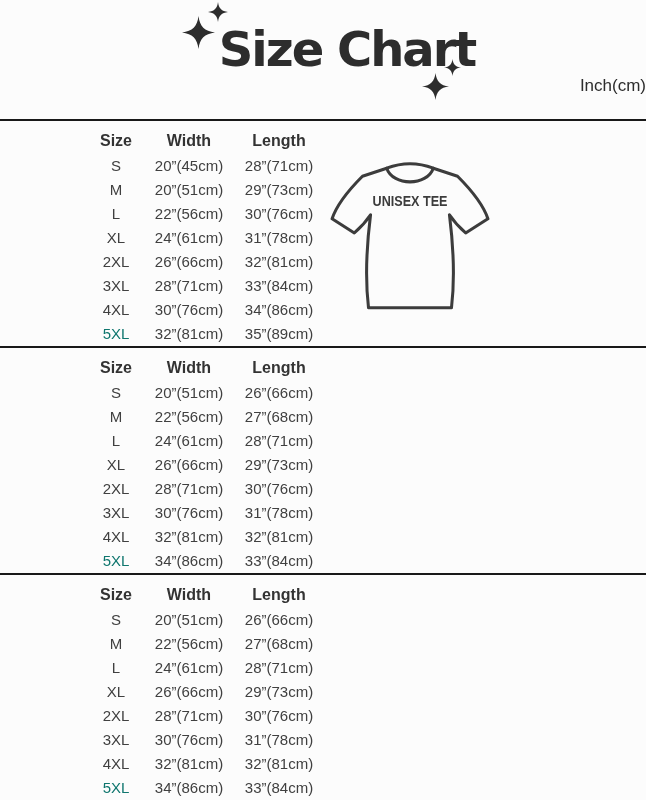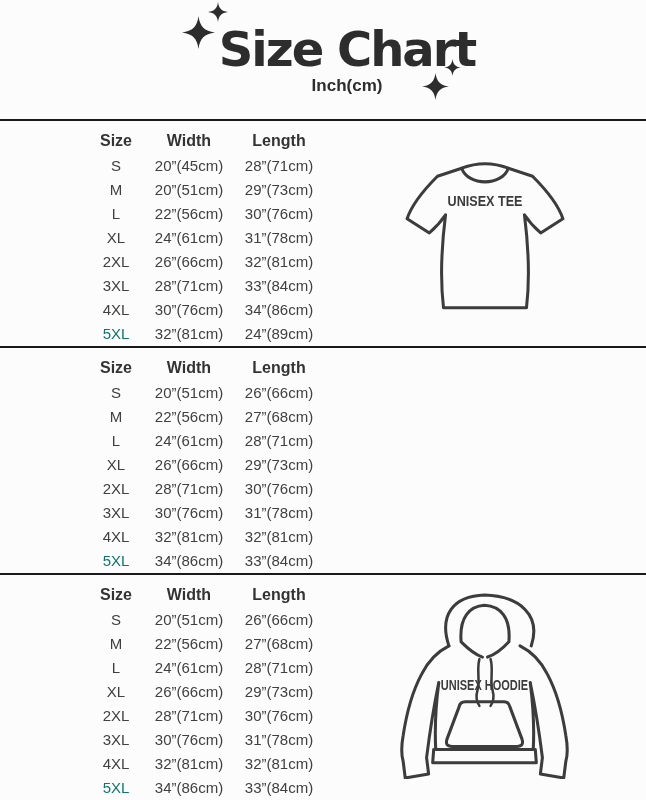--- a/index.html
+++ b/index.html
@@ -15,22 +15,22 @@
   .header{position:relative;height:119px;padding-left:48px;}
   .page-title{
     margin:0;padding-top:24px;
     text-align:center;
     font-family:"DejaVu Sans", sans-serif;
     font-size:48px;line-height:1.05;
     font-weight:bold;letter-spacing:-2px;
     color:#2d2d2d;
   }
   .subtitle{
-    margin-top:2px;text-align:center;
-    font-size:17px;font-weight:bold;color:#2d2d2d;
+    margin-top:2px;text-align:right;
+    font-size:17px;font-weight:normal;color:#2d2d2d;
   }
   .sparkle{position:absolute;display:block;line-height:0;}
   .sparkle svg{display:block;}
   .sp-left-big   {left:182px;top:16px;}
   .sp-left-small {left:208px;top:2px;}
   .sp-right-small{left:444px;top:59px;}
   .sp-right-big  {left:422px;top:73px;}
   
   .panel{
     box-sizing:border-box;
@@ -48,21 +48,21 @@
   td{
     height:24px;font-size:15px;color:#404040;
     text-align:center;padding:0;vertical-align:middle;
     white-space:nowrap;
   }
   col.c1{width:56px;} col.c2{width:90px;} col.c3{width:90px;}
   tbody tr:last-child td.c-size{color:#0f766e;}
   
   .garment{
     margin:0;flex:1;
-    display:flex;justify-content:center;align-items:flex-start;
+    display:flex;justify-content:flex-start;align-items:flex-start;
   }
   .garment svg{display:block;}
   .g-tee svg{margin-top:35px;}
   .g-crew svg{margin-top:28px;}
   .g-hoodie svg{margin-top:14px;}
   .garment text{
     font-family:"Liberation Sans", sans-serif;
     font-weight:bold;fill:#3c3c3c;
   }
   .outline{fill:none;stroke:#3c3c3c;stroke-linejoin:round;stroke-linecap:round;}
@@ -151,21 +151,21 @@
 
   <tr>
     <td class="c-size">4XL</td>
     <td class="c-width">30”(76cm)</td>
     <td class="c-length">34”(86cm)</td>
   </tr>
 
   <tr>
     <td class="c-size">5XL</td>
     <td class="c-width">32”(81cm)</td>
-    <td class="c-length">24”(89cm)</td>
+    <td class="c-length">35”(89cm)</td>
   </tr>
 </tbody>
       </table>
     </div>
     <figure class="garment g-tee">
       <svg width="172" height="162" viewBox="0 0 170 160">
         <path class="outline" stroke-width="3" d="M62,12 L38,20 C24,34 12,50 8,62 L30,76 C37,70 42,64 46,58 C42,90 41,125 44,150 L126,150 C129,125 128,90 124,58 C128,64 133,70 140,76 L162,62 C158,50 146,34 132,20 L108,12 C102,30 68,30 62,12 Z"></path>
         <path class="outline" stroke-width="3" d="M62,12 Q85,3 108,12"></path>
         <text x="85" y="49" text-anchor="middle" font-size="15" textLength="74" lengthAdjust="spacingAndGlyphs">UNISEX TEE</text>
       </svg>
@@ -299,25 +299,15 @@
   </tr>
 
   <tr>
     <td class="c-size">5XL</td>
     <td class="c-width">34”(86cm)</td>
     <td class="c-length">33”(84cm)</td>
   </tr>
 </tbody>
       </table>
     </div>
-    <figure class="garment g-hoodie">
-      <svg width="178" height="190" viewBox="0 0 175 187">
-        <path class="outline" stroke-width="3" d="M52,56 C40,62 31,72 25,84 C16,101 10,124 7,144 C5,155 5,163 7,170 L9,186 L32,182 L30,166 C33,142 37,116 42,92 C39,115 38,138 39,158 L135,158 C136,138 135,115 132,92 C137,116 141,142 144,166 L142,182 L165,186 L167,170 C169,163 169,155 167,144 C164,124 158,101 149,84 C143,72 134,62 122,56"></path>
-        <path class="outline" stroke-width="3" d="M52,56 C42,26 56,7 87,6 C122,7 143,26 133,56 M64,52 C62,28 72,17 87,16 C103,17 113,28 111,52 M64,52 Q76,64 85,67 M111,52 Q100,64 90,67"></path>
-        <path class="outline" stroke-width="2.5" d="M82,69 C79,80 83,90 80,100 C78,107 80,112 82,115 M93,69 C96,80 92,90 95,100 C97,107 95,112 93,115"></path>
-        <path class="outline" stroke-width="3" d="M62,116 Q63,111 68,111 L106,111 Q111,111 112,116 L124,148 Q126,155 119,155 L55,155 Q48,155 50,148 Z"></path>
-        <path class="outline" stroke-width="3" d="M37,158 L36,171 L138,171 L137,158"></path>
-        <text x="87" y="99" text-anchor="middle" font-size="13.5" textLength="86" lengthAdjust="spacingAndGlyphs">UNISEX HOODIE</text>
-      </svg>
-    </figure>
   </section>
 
 </div>
 
 </body></html>

